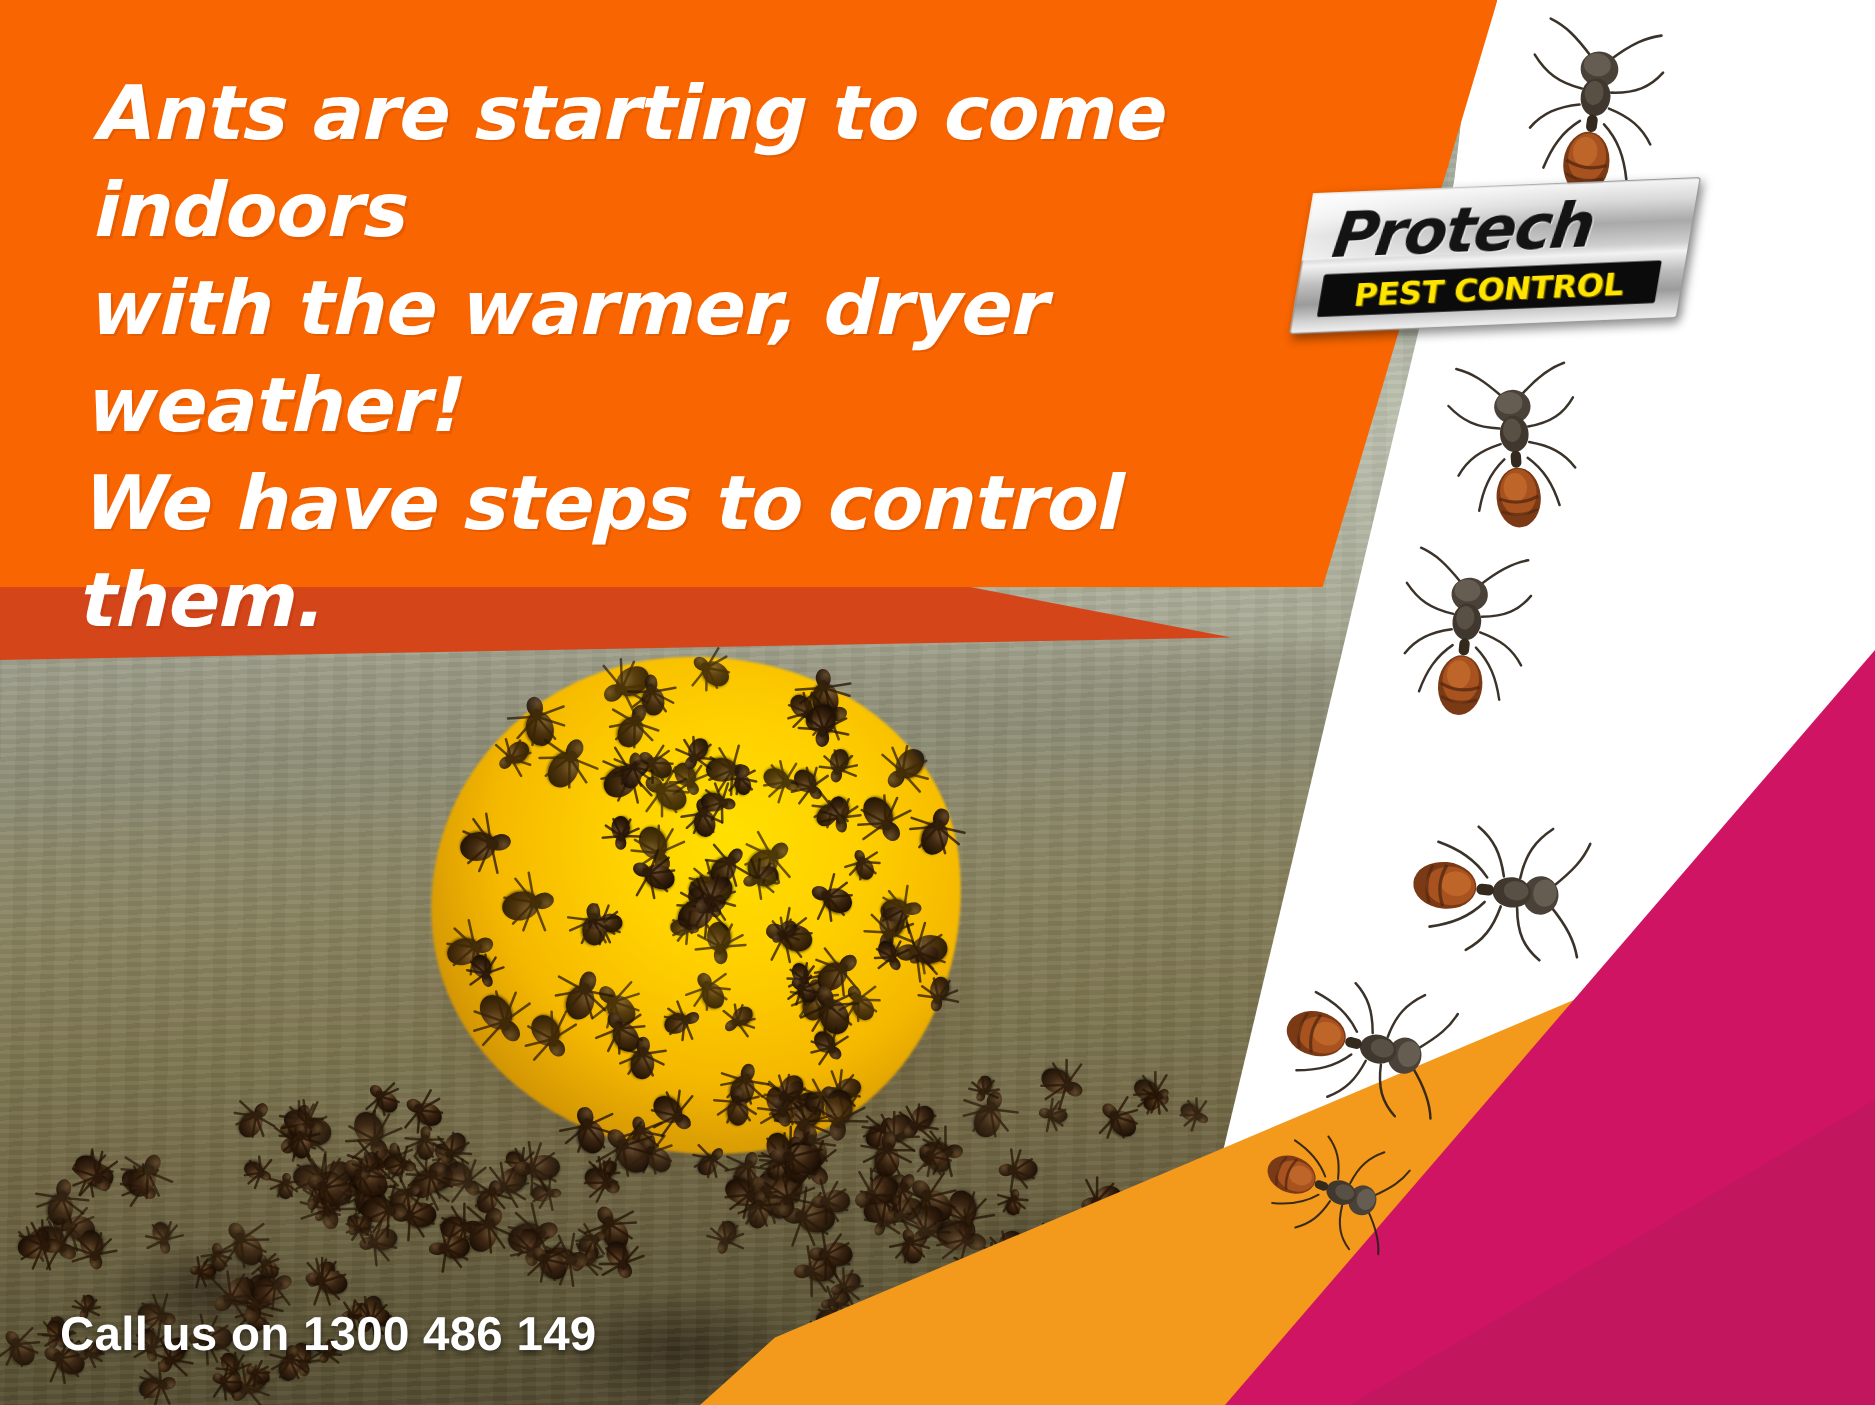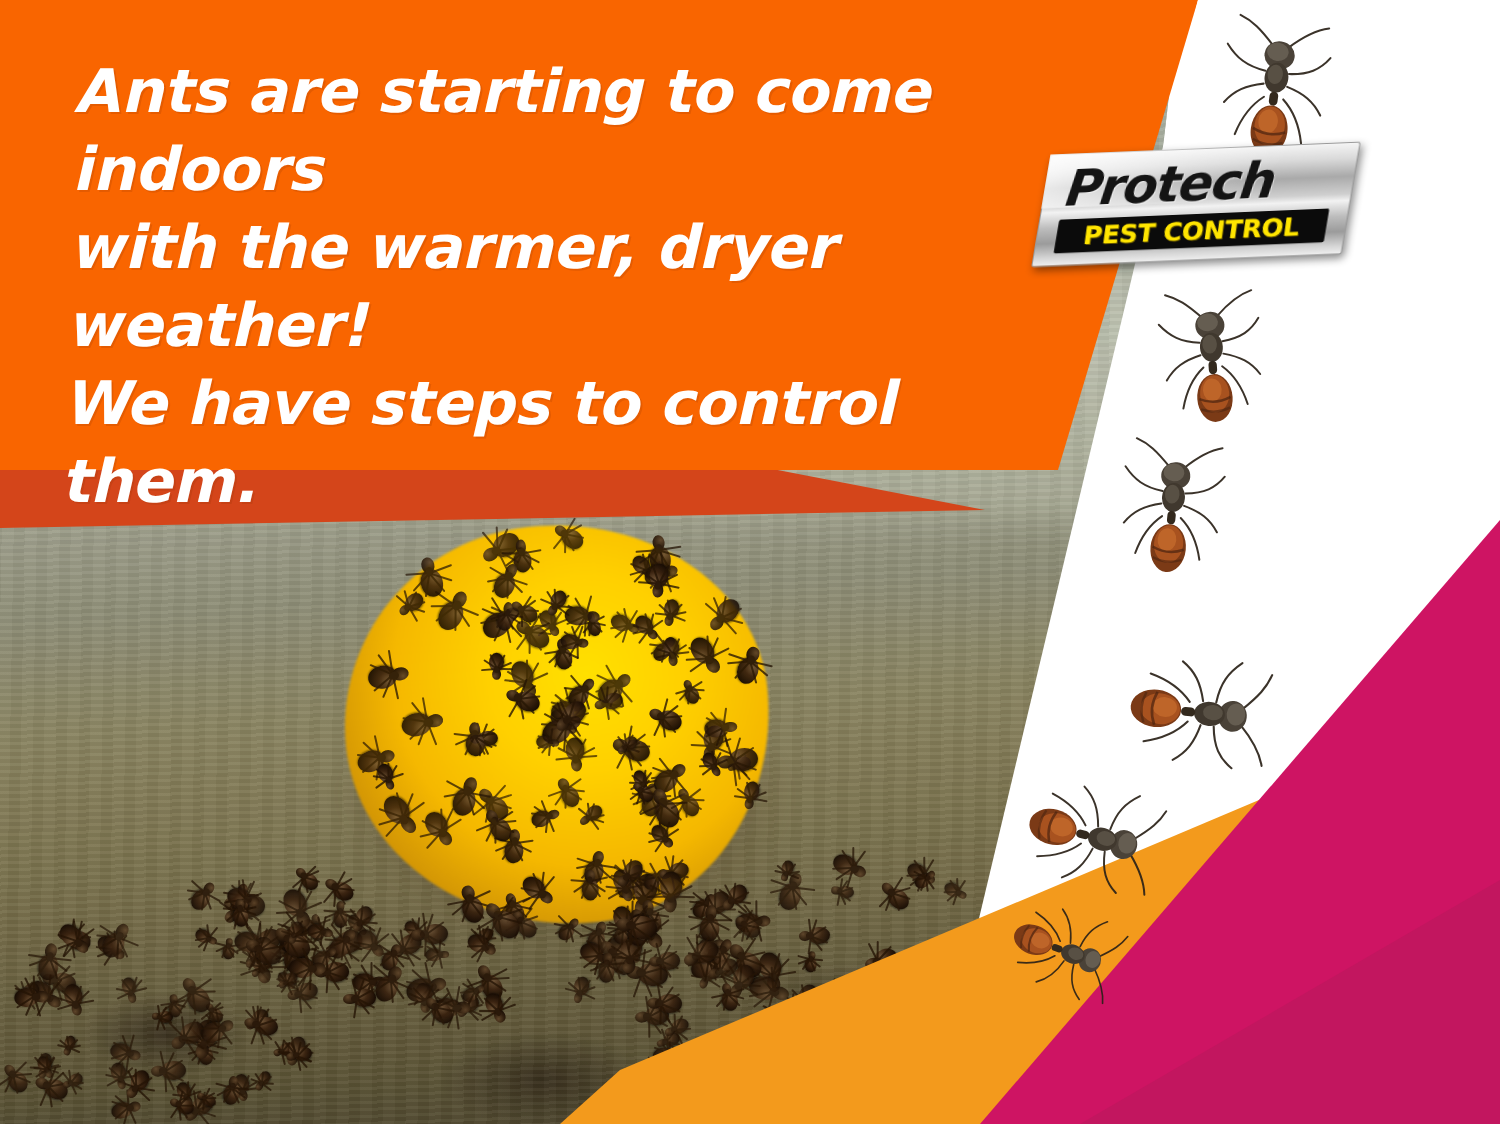--- a/index.html
+++ b/index.html
@@ -2452,13 +2452,14 @@
 
   <div class="logo">
     <div class="logo-plate"></div>
     <div class="logo-gloss"></div>
     <div class="logo-word">Protech</div>
     <div class="logo-sub">
       <span>PEST CONTROL</span>
     </div>
   </div>
 
+  <div class="cta">Call us on 1300 486 149</div>
 </div>
 
 </body></html>

